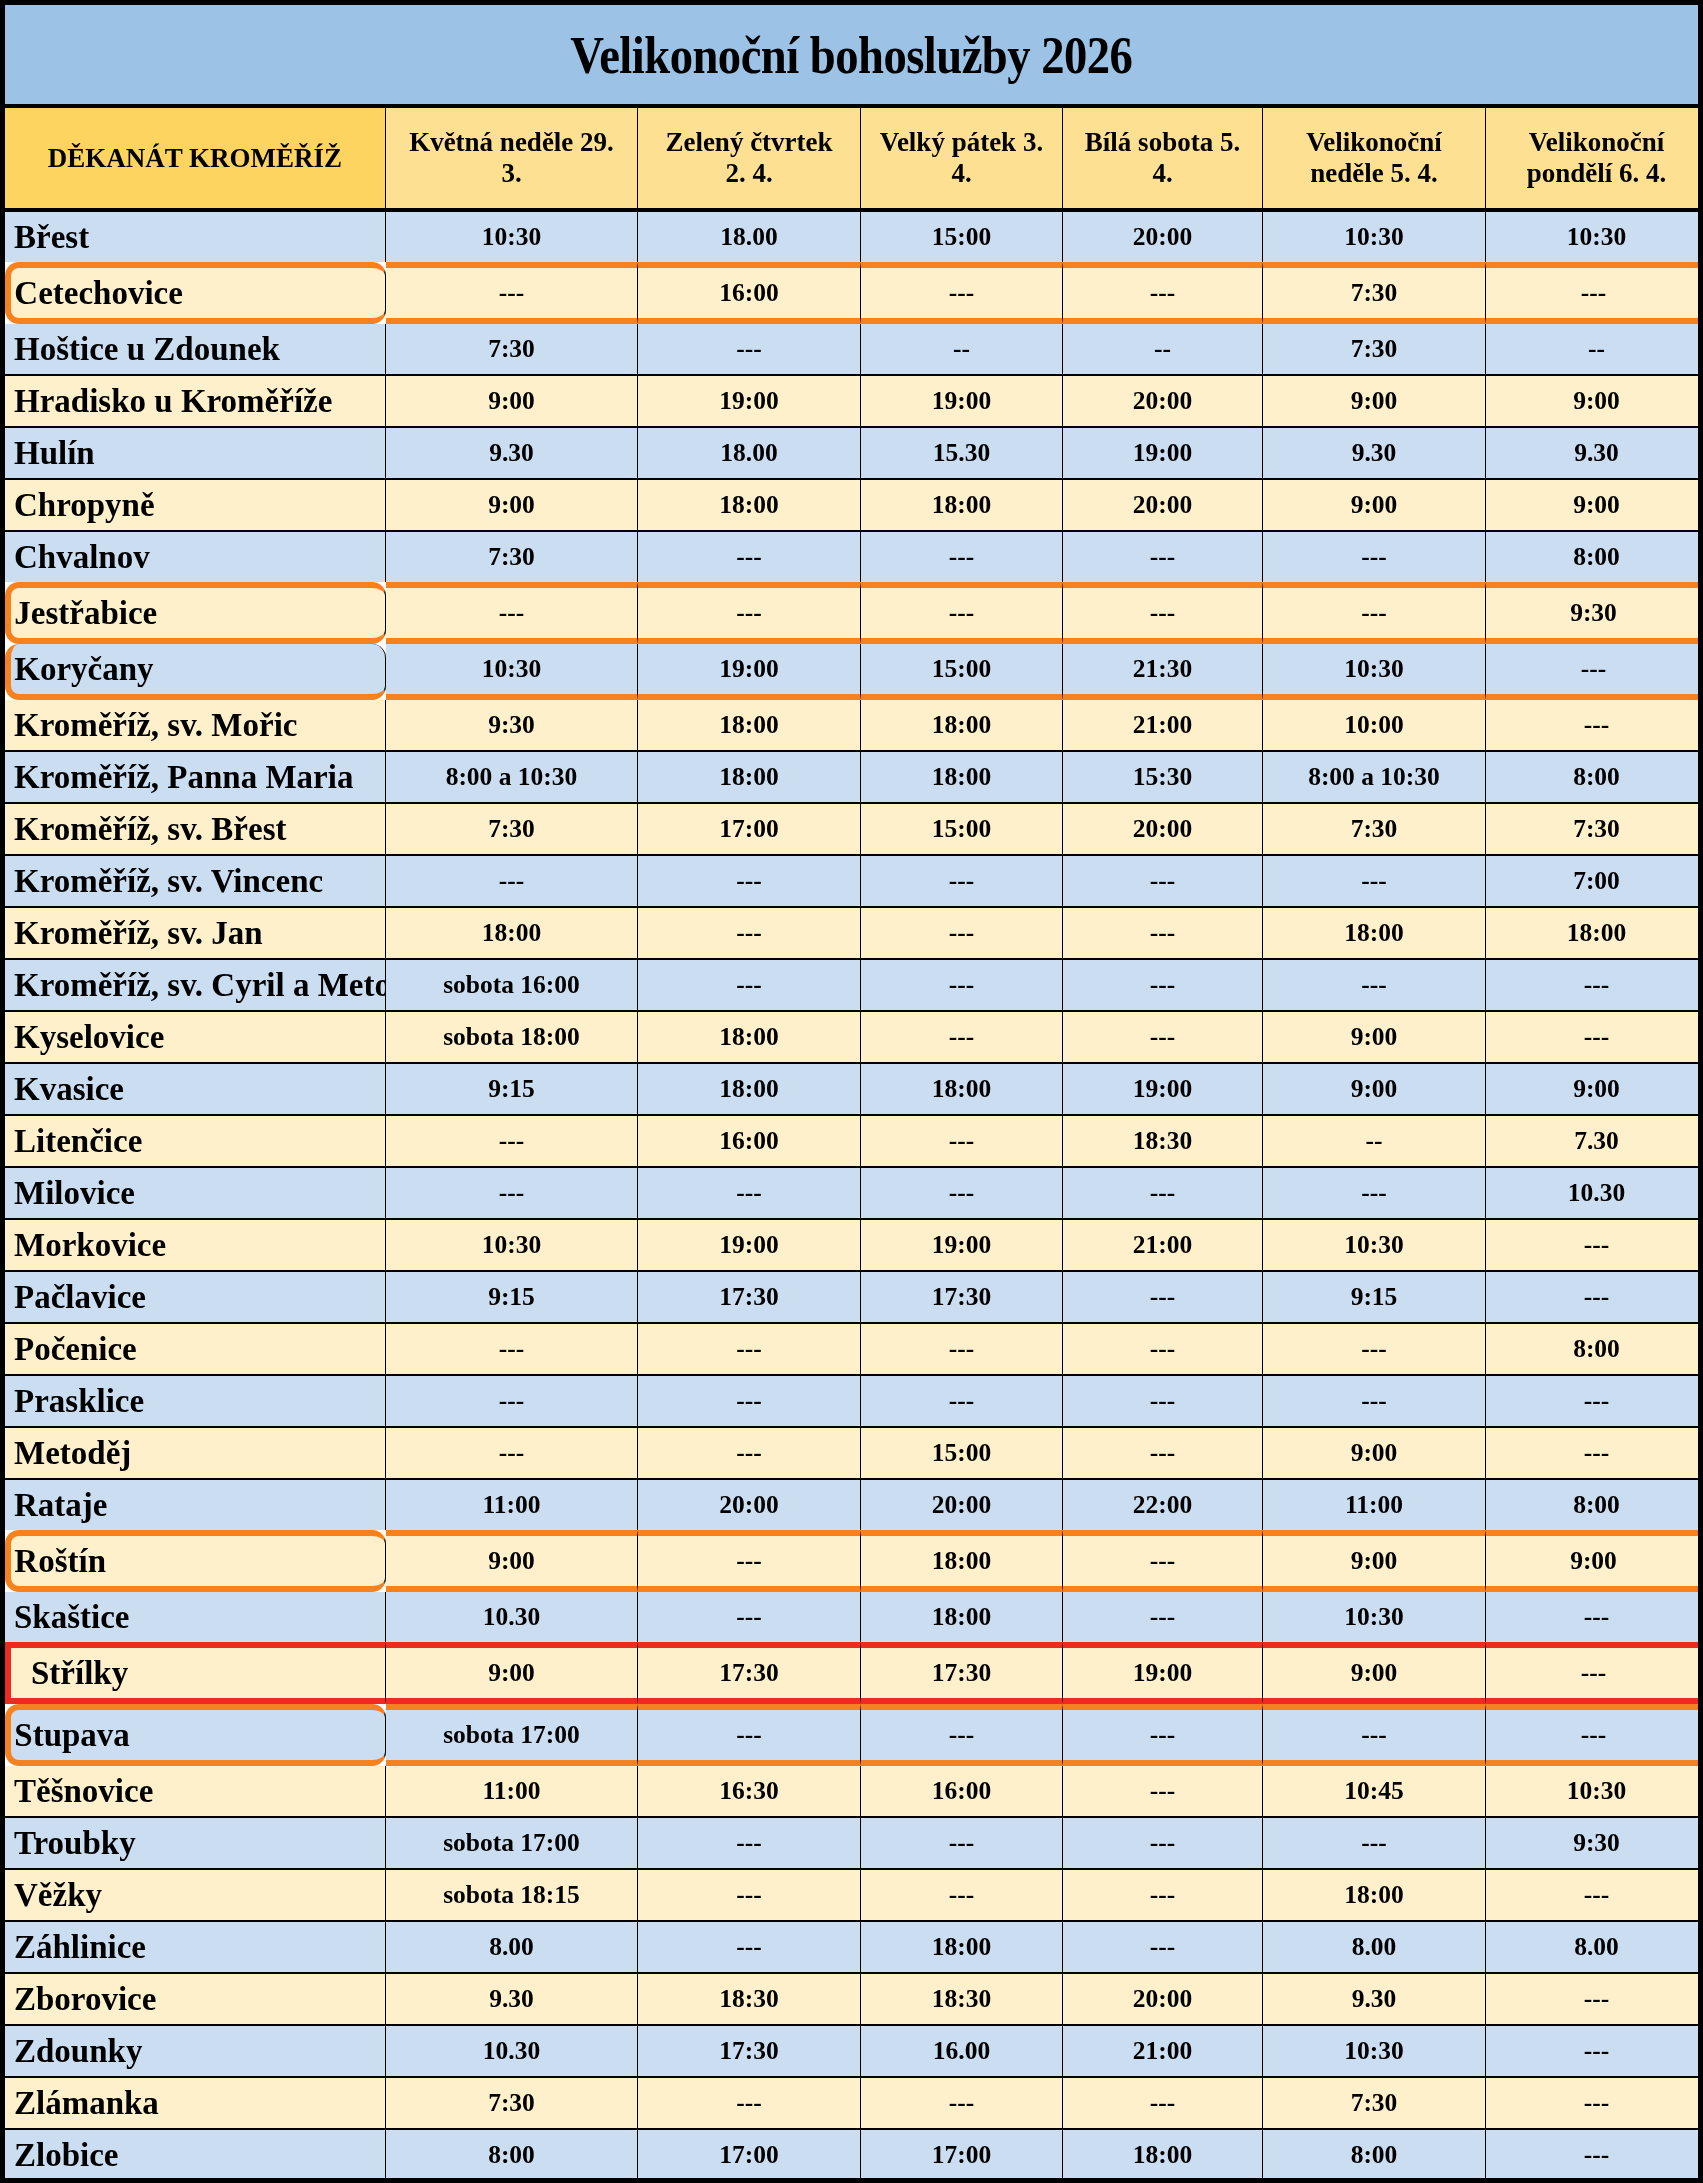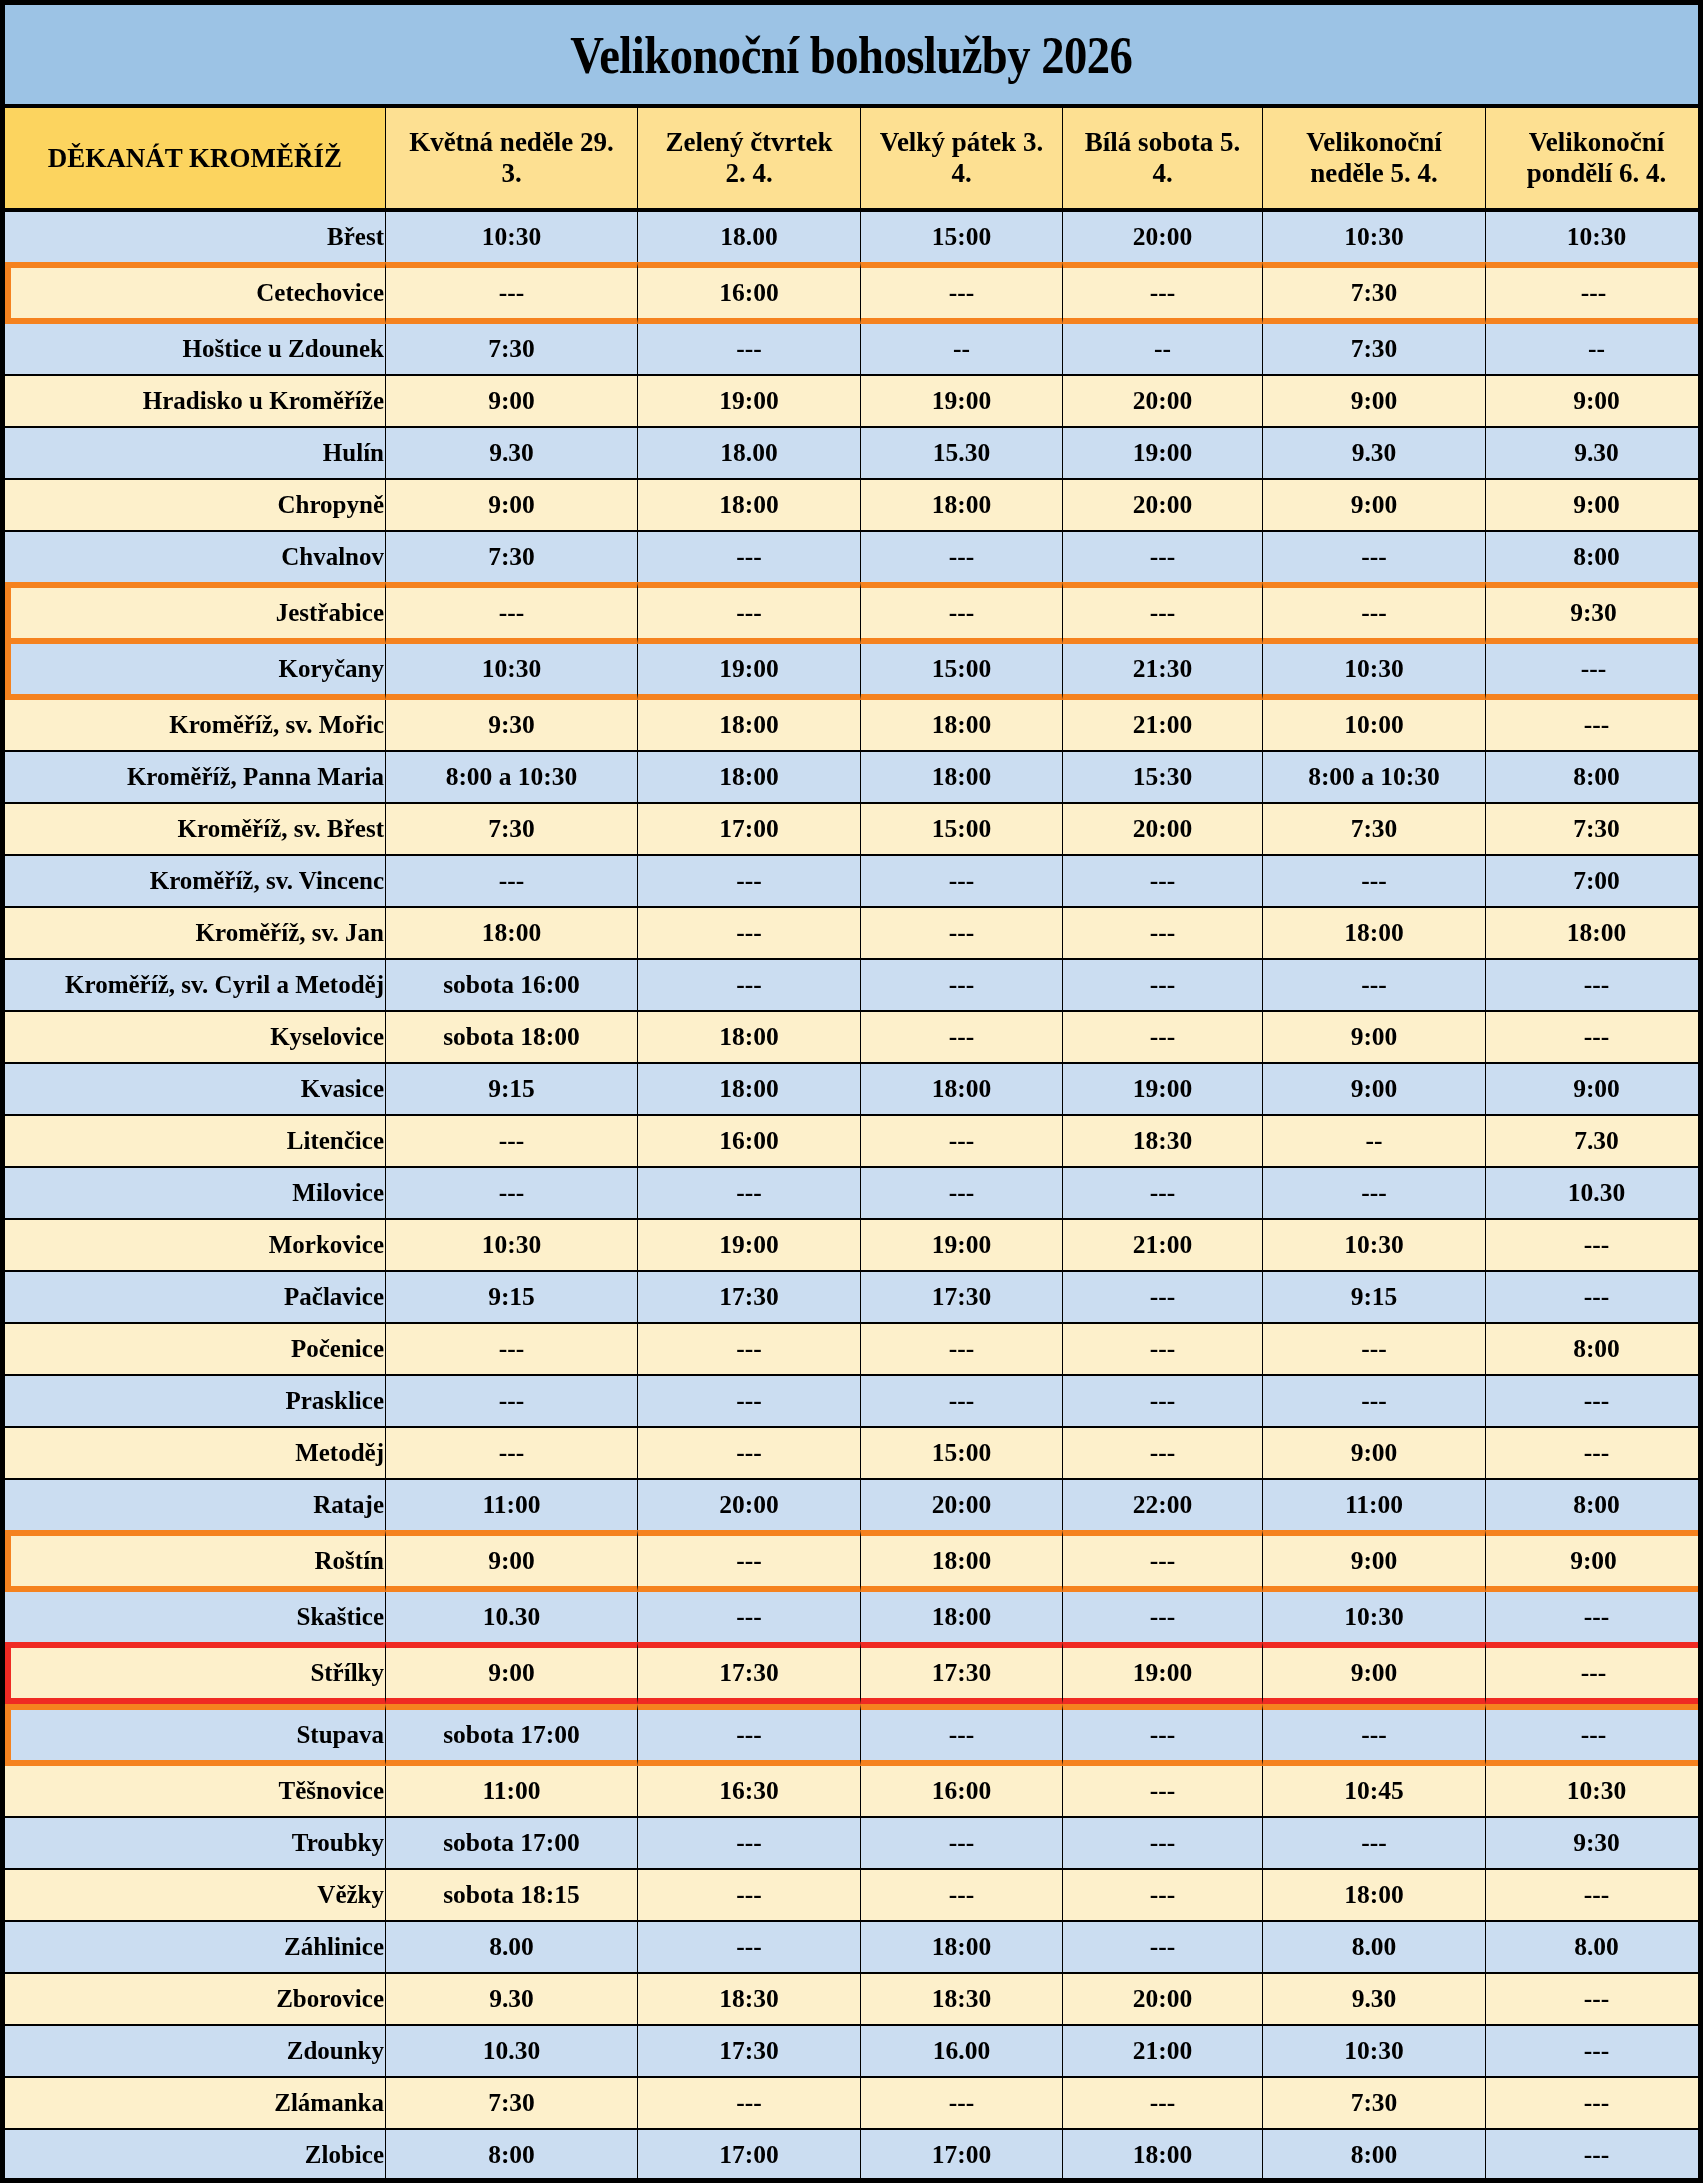--- a/index.html
+++ b/index.html
@@ -29,26 +29,26 @@
     padding:0 16.6px;box-sizing:content-box;
   }
   th.first{background:var(--header-first-bg);padding:0 4.4px;white-space:nowrap;}
   th:last-child{border-right:0;}
   td{
     border-right:1.7px solid var(--grid);border-bottom:2.8px solid var(--grid);
     height:48px;font-size:25.5px;font-weight:bold;
     text-align:center;vertical-align:middle;overflow:hidden;
   }
   td:last-child{border-right:0;}
-  td.name{text-align:right;padding-left:9px;font-size:25px;white-space:nowrap;}
+  td.name{text-align:left;padding-left:9px;font-size:33px;white-space:nowrap;}
   tr.blue td{background:var(--row-blue);}
   tr.cream td{background:var(--row-cream);}
   tr.pre-hl td{border-bottom:0;}
   tr.hl-orange td{border-top:6.7px solid var(--hl-orange);border-bottom:6.7px solid var(--hl-orange);}
-  tr.hl-orange td:first-child{border-left:6.7px solid var(--hl-orange);padding-left:3.3px;}
+  tr.hl-orange td:first-child{border-left:6.7px solid var(--hl-orange);padding-left:3.3px;border-radius:14px;}
   tr.hl-orange td:last-child{border-right:6.7px solid var(--hl-orange);}
   tr.hl-red td{border-top:6.7px solid var(--hl-red);border-bottom:6.7px solid var(--hl-red);}
   tr.hl-red td:first-child{border-left:6.7px solid var(--hl-red);padding-left:20px;}
   tr.hl-red td:last-child{border-right:6.7px solid var(--hl-red);}
   tr.follow td{border-top:0;}
 </style>
 </head>
 <body>
 
 <div class="page">

